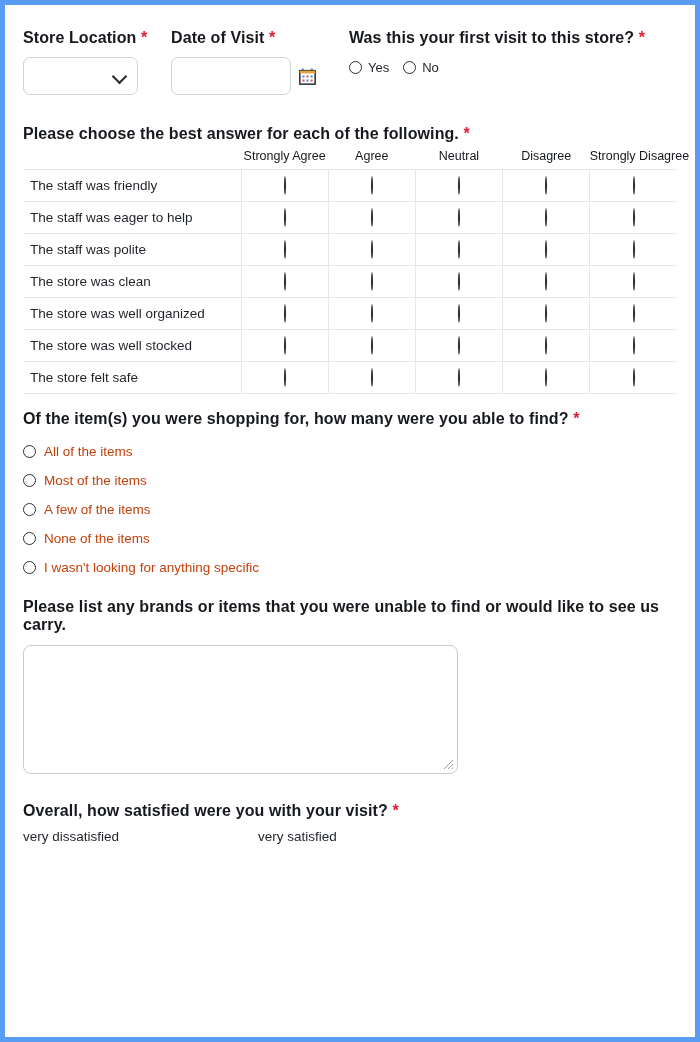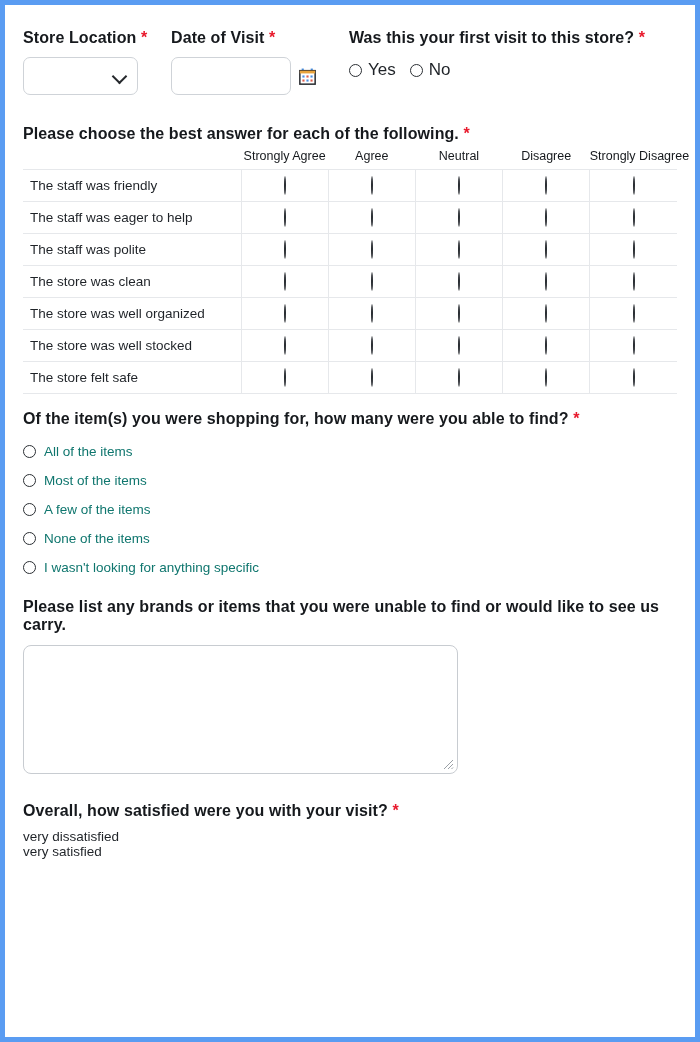--- a/index.html
+++ b/index.html
@@ -119,21 +119,21 @@
   .ri-item{display:flex;align-items:center;gap:6px;}
   .ri-item + .ri-item{margin-left:4px;}
   .radio{
     width:13px;height:13px;
     border:1.5px solid #2b2f34;
     border-radius:50%;
     background:#fff;
     box-sizing:border-box;
     flex:0 0 auto;
   }
-  .ri-text{font-size:17px;color:#1f2328;}
+  .ri-text{font-size:13px;color:#1f2328;}
   
   .matrix-q{margin-top:30px;}
   .matrix{
     width:100%;
     border-collapse:collapse;
     margin-top:6px;
     table-layout:fixed;
   }
   .matrix th{
     font-size:12.5px;
@@ -161,42 +161,41 @@
   }
   .matrix td.cell-last{border-right:none;}
   .matrix .radio{margin:0 auto;}
   
   .block{margin-top:16px;}
   .opt-list{margin-top:9px;}
   .opt{
     display:flex;align-items:center;gap:8px;
     height:29px;
   }
-  .opt-text{font-size:13.5px;color:#0f766e;}
+  .opt-text{font-size:13.5px;color:#c2410c;}
   
   .ta-wrap{margin-top:11px;position:relative;width:435px;}
   .ta-box{
     width:435px;height:129px;
     box-sizing:border-box;
     border:1px solid #c8ccd1;
     border-radius:8px;
     background:#fff;
   }
   .ta-grip{
     position:absolute;right:4px;bottom:4px;
     width:11px;height:11px;
   }
   
   .scale-block{margin-top:28px;}
   .scale-ends{
     display:flex;
     margin-top:9px;
     font-size:13.5px;
     color:#1f2328;
-    flex-direction:column;
   }
   .scale-lo{width:235px;}
 </style>
 </head>
 <body>
 
 <div class="page">
 
 
   <div class="form">

